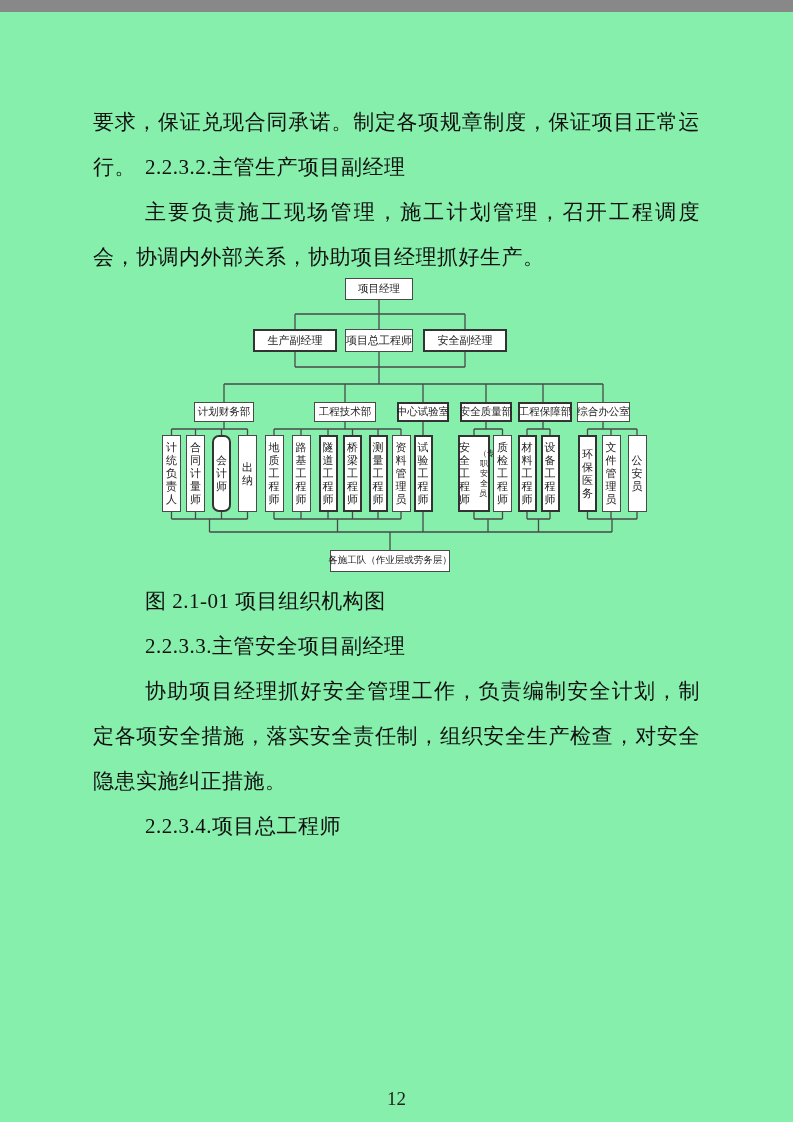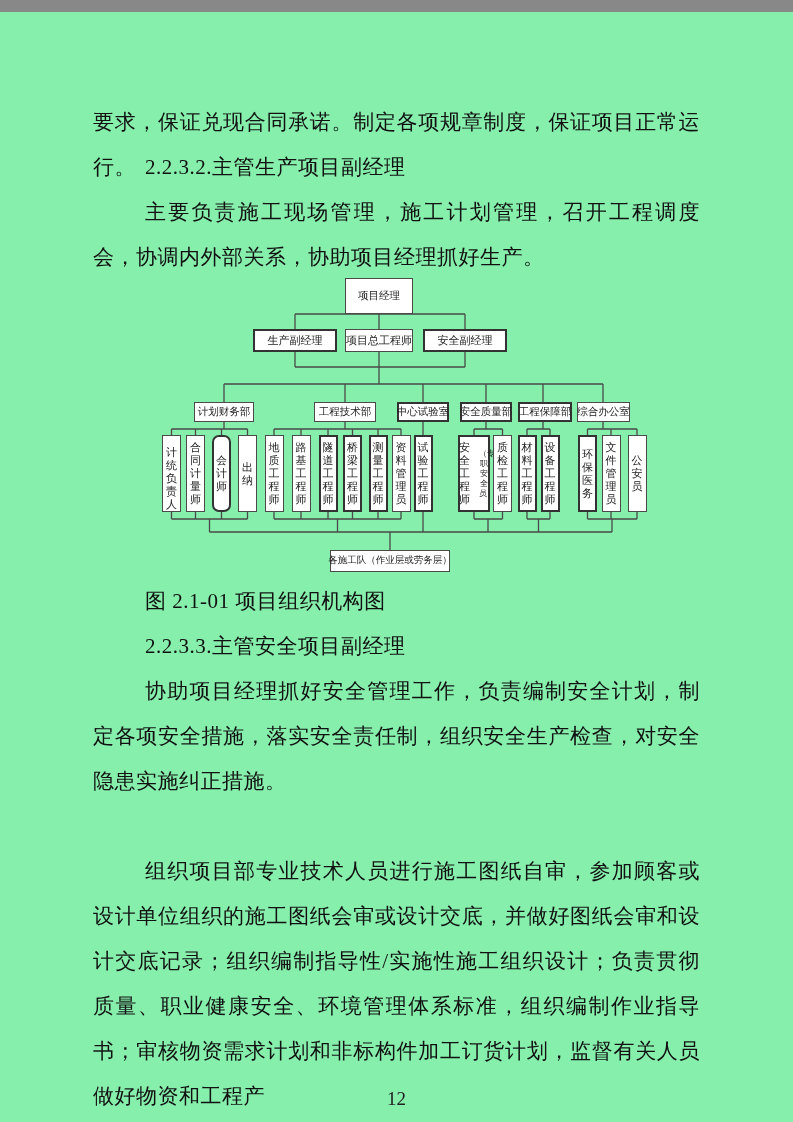--- a/index.html
+++ b/index.html
@@ -57,34 +57,34 @@
         <path d="M78.5 238 V245 M102.5 238 V245 M128.5 238 V245 M154.5 238 V245 M78.5 245 H154.5 M116.5 245 V258"></path>
         <path d="M181 238 V245 M208 238 V245 M235 238 V245 M259.5 238 V245 M285 238 V245 M308 238 V245 M181 245 H308 M244.5 245 V258"></path>
         <path d="M330 238 V258"></path>
         <path d="M381 238 V245 M409.5 238 V245 M381 245 H409.5 M395 245 V258"></path>
         <path d="M434 238 V245 M457 238 V245 M434 245 H457 M445.5 245 V258"></path>
         <path d="M494.5 238 V245 M518 238 V245 M544 238 V245 M494.5 245 H544 M519 245 V258"></path>
         <path d="M116.5 258 H519 M297 258 V276"></path>
       </g>
     </svg>
 
-    <div class="obox" style="left:252px;top:4px;width:68px;height:36px;">项目经理</div>
+    <div class="obox" style="left:252px;top:4px;width:68px;height:22px;">项目经理</div>
 
     <div class="obox b" style="left:160px;top:55px;width:84px;height:23px;font-size:11px;">生产副经理</div>
     <div class="obox" style="left:252px;top:55px;width:68px;height:23px;font-size:11px;">项目总工程师</div>
     <div class="obox b" style="left:330px;top:55px;width:84px;height:23px;font-size:11px;">安全副经理</div>
 
     <div class="obox" style="left:101px;top:128px;width:60px;height:20px;">计划财务部</div>
     <div class="obox" style="left:221px;top:128px;width:62px;height:20px;">工程技术部</div>
     <div class="obox b" style="left:304px;top:128px;width:52px;height:20px;">中心试验室</div>
     <div class="obox b" style="left:367px;top:128px;width:52px;height:20px;">安全质量部</div>
     <div class="obox b" style="left:425px;top:128px;width:54px;height:20px;">工程保障部</div>
     <div class="obox" style="left:484px;top:128px;width:53px;height:20px;">综合办公室</div>
 
-    <div class="vbox" style="left:69px;align-items:flex-end;">
+    <div class="vbox" style="left:69px;">
         <span class="vt">计统负责人</span>
       </div>
     <div class="vbox" style="left:93px;">
         <span class="vt">合同计量师</span>
       </div>
     <div class="vbox b" style="left:119px;border-radius:7px;">
         <span class="vt">会计师</span>
       </div>
     <div class="vbox" style="left:145px;">
         <span class="vt">出纳</span>
@@ -137,16 +137,16 @@
     <div class="vbox" style="left:534.5px;">
         <span class="vt">公安员</span>
       </div>
 
     <div class="obox" style="left:237px;top:276px;width:120px;height:22px;font-size:9.5px;">各施工队（作业层或劳务层）</div>
   </div>
 
   <div class="tline indent" style="top:567px;">图 2.1-01 项目组织机构图</div>
   <div class="tline indent" style="top:612px;">2.2.3.3.主管安全项目副经理</div>
   <div class="tline indent" style="top:657px;">协助项目经理抓好安全管理工作，负责编制安全计划，制定各项安全措施，落实安全责任制，组织安全生产检查，对安全隐患实施纠正措施。</div>
-  <div class="tline indent" style="top:837px;">组织项目部专业技术人员进行施工图纸自审，参加顾客或设计单位组织的施工图纸会审或设计交底，并做好图纸会审和设计交底记录；组织编制指导性/实施性施工组织设计；负责贯彻质量、职业健康安全、环境管理体系标准，组织编制作业指导书；审核物资需求计划和非标构件加工订货计划，监督有关人员做好物资和工程产</div>
+  <div class="tline indent" style="top:792px;">2.2.3.4.项目总工程师</div>
 
   <div class="pagenum">12</div>
 </div>
 
 </body></html>

